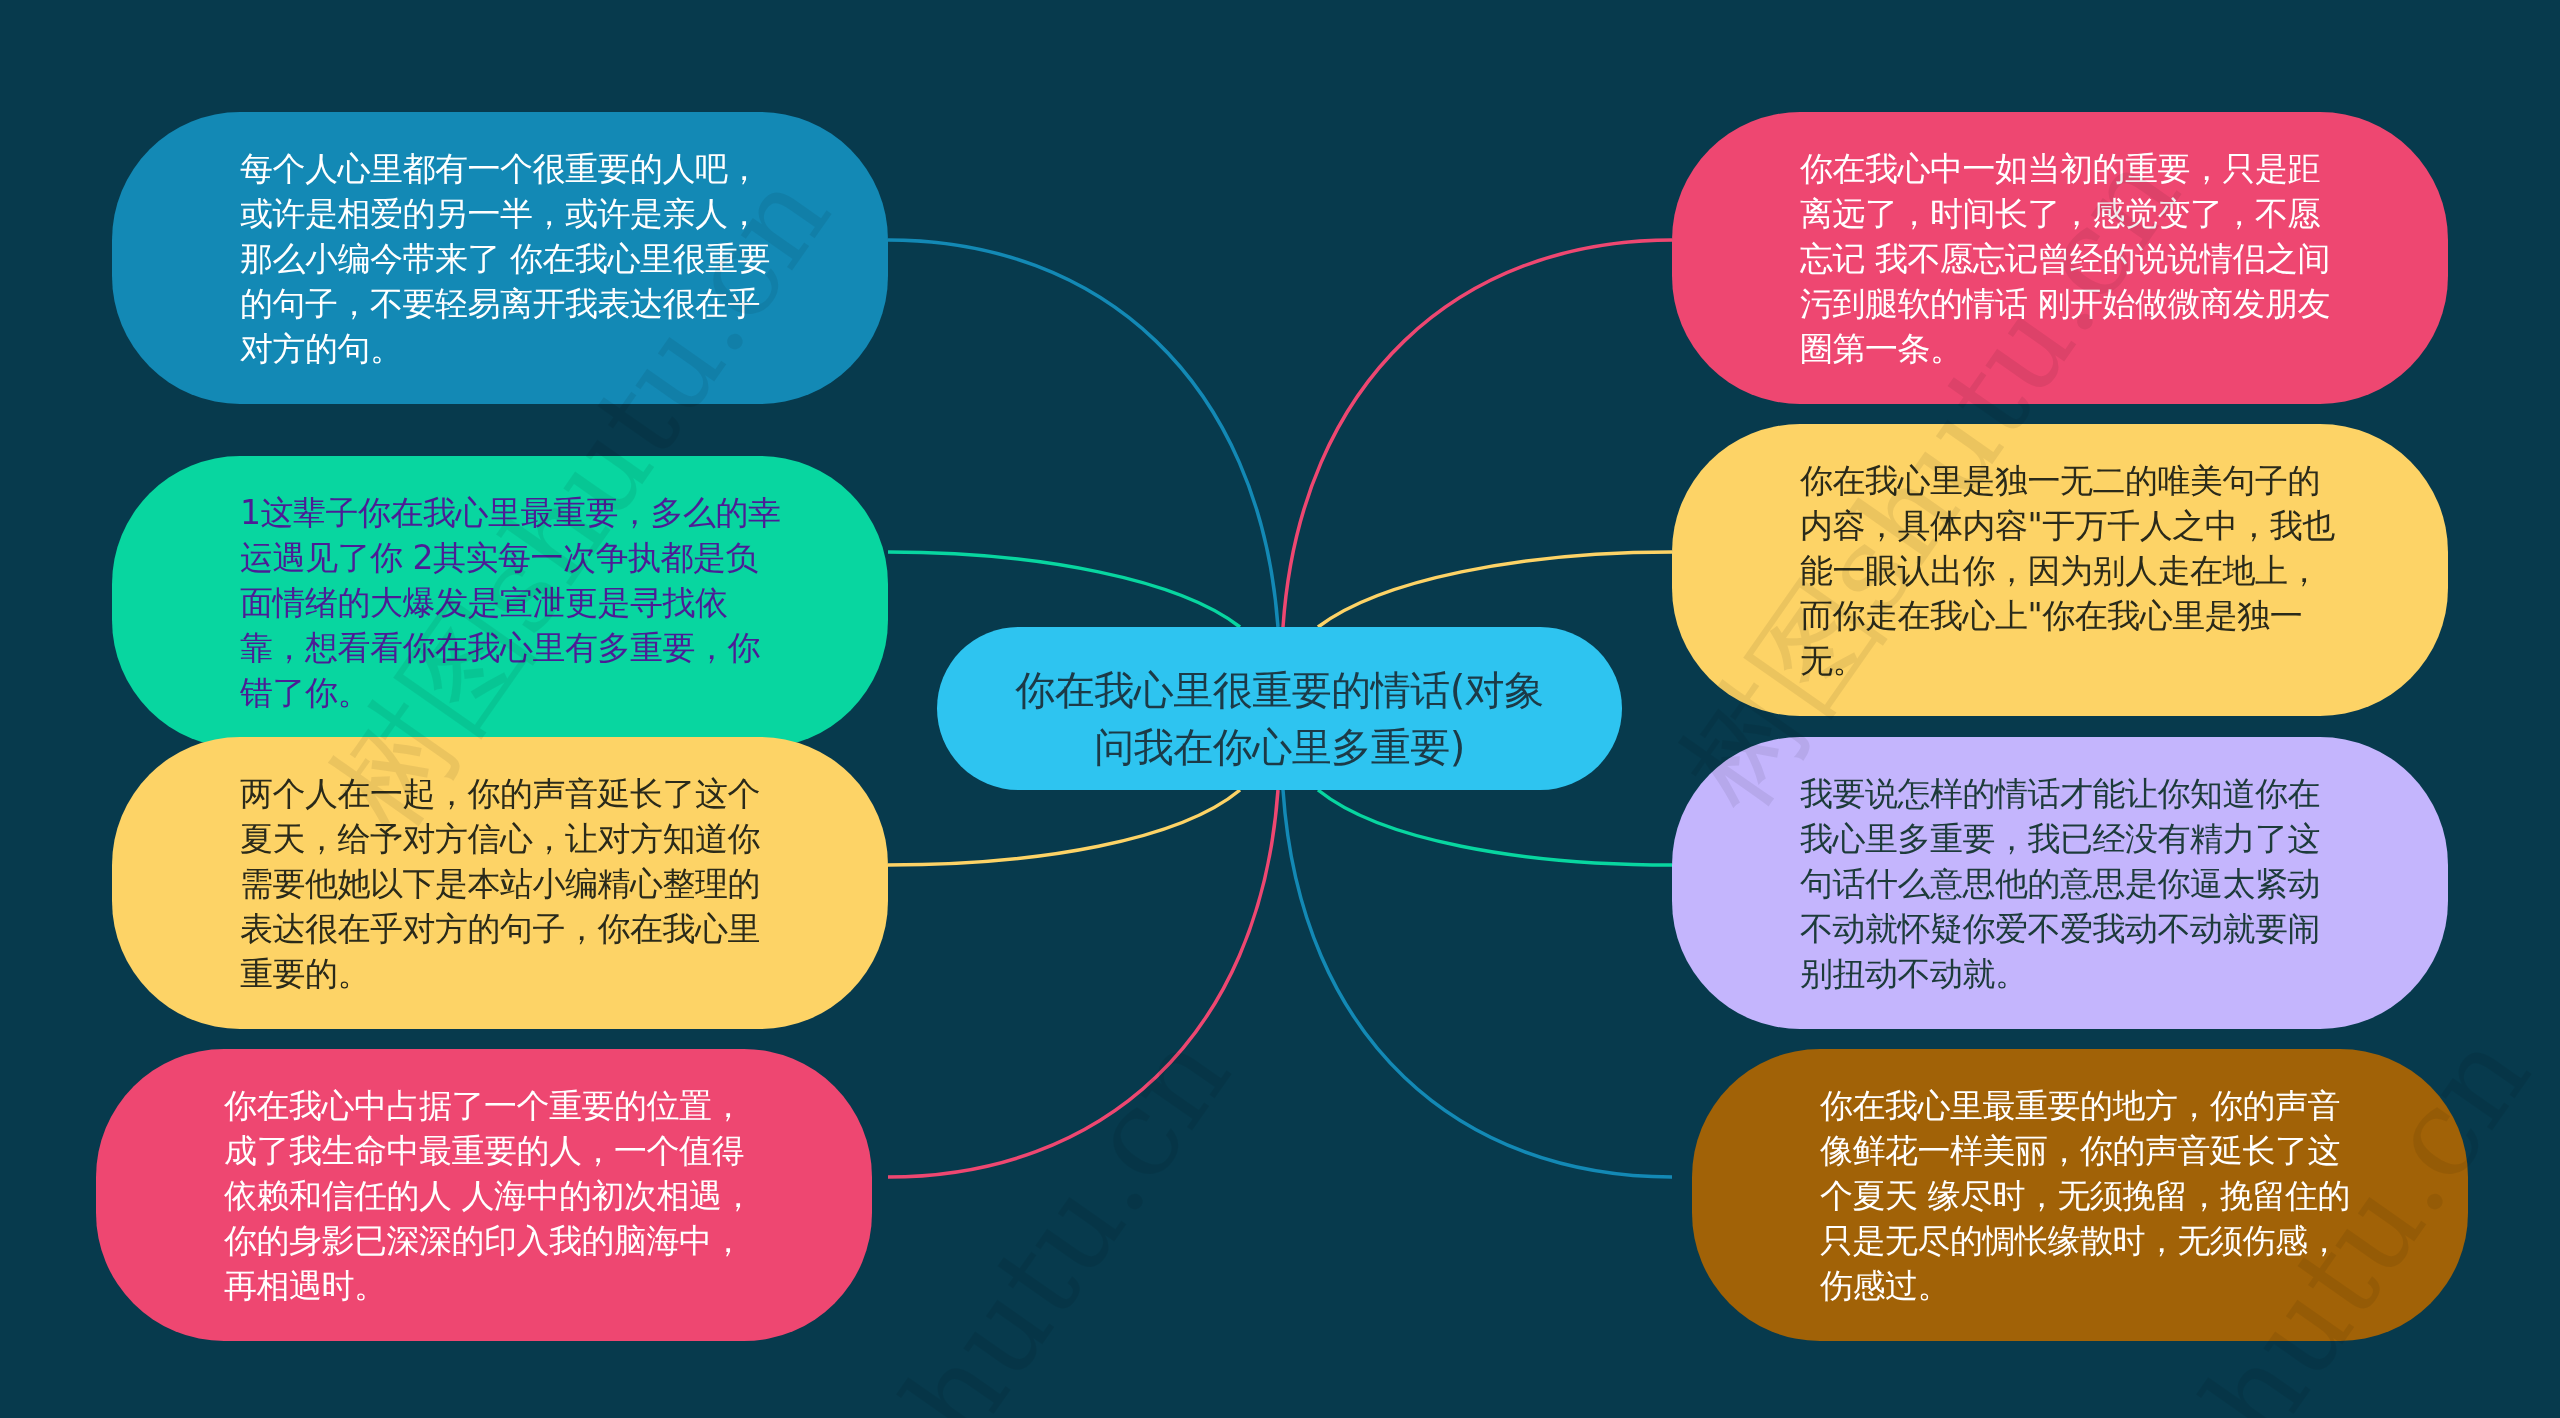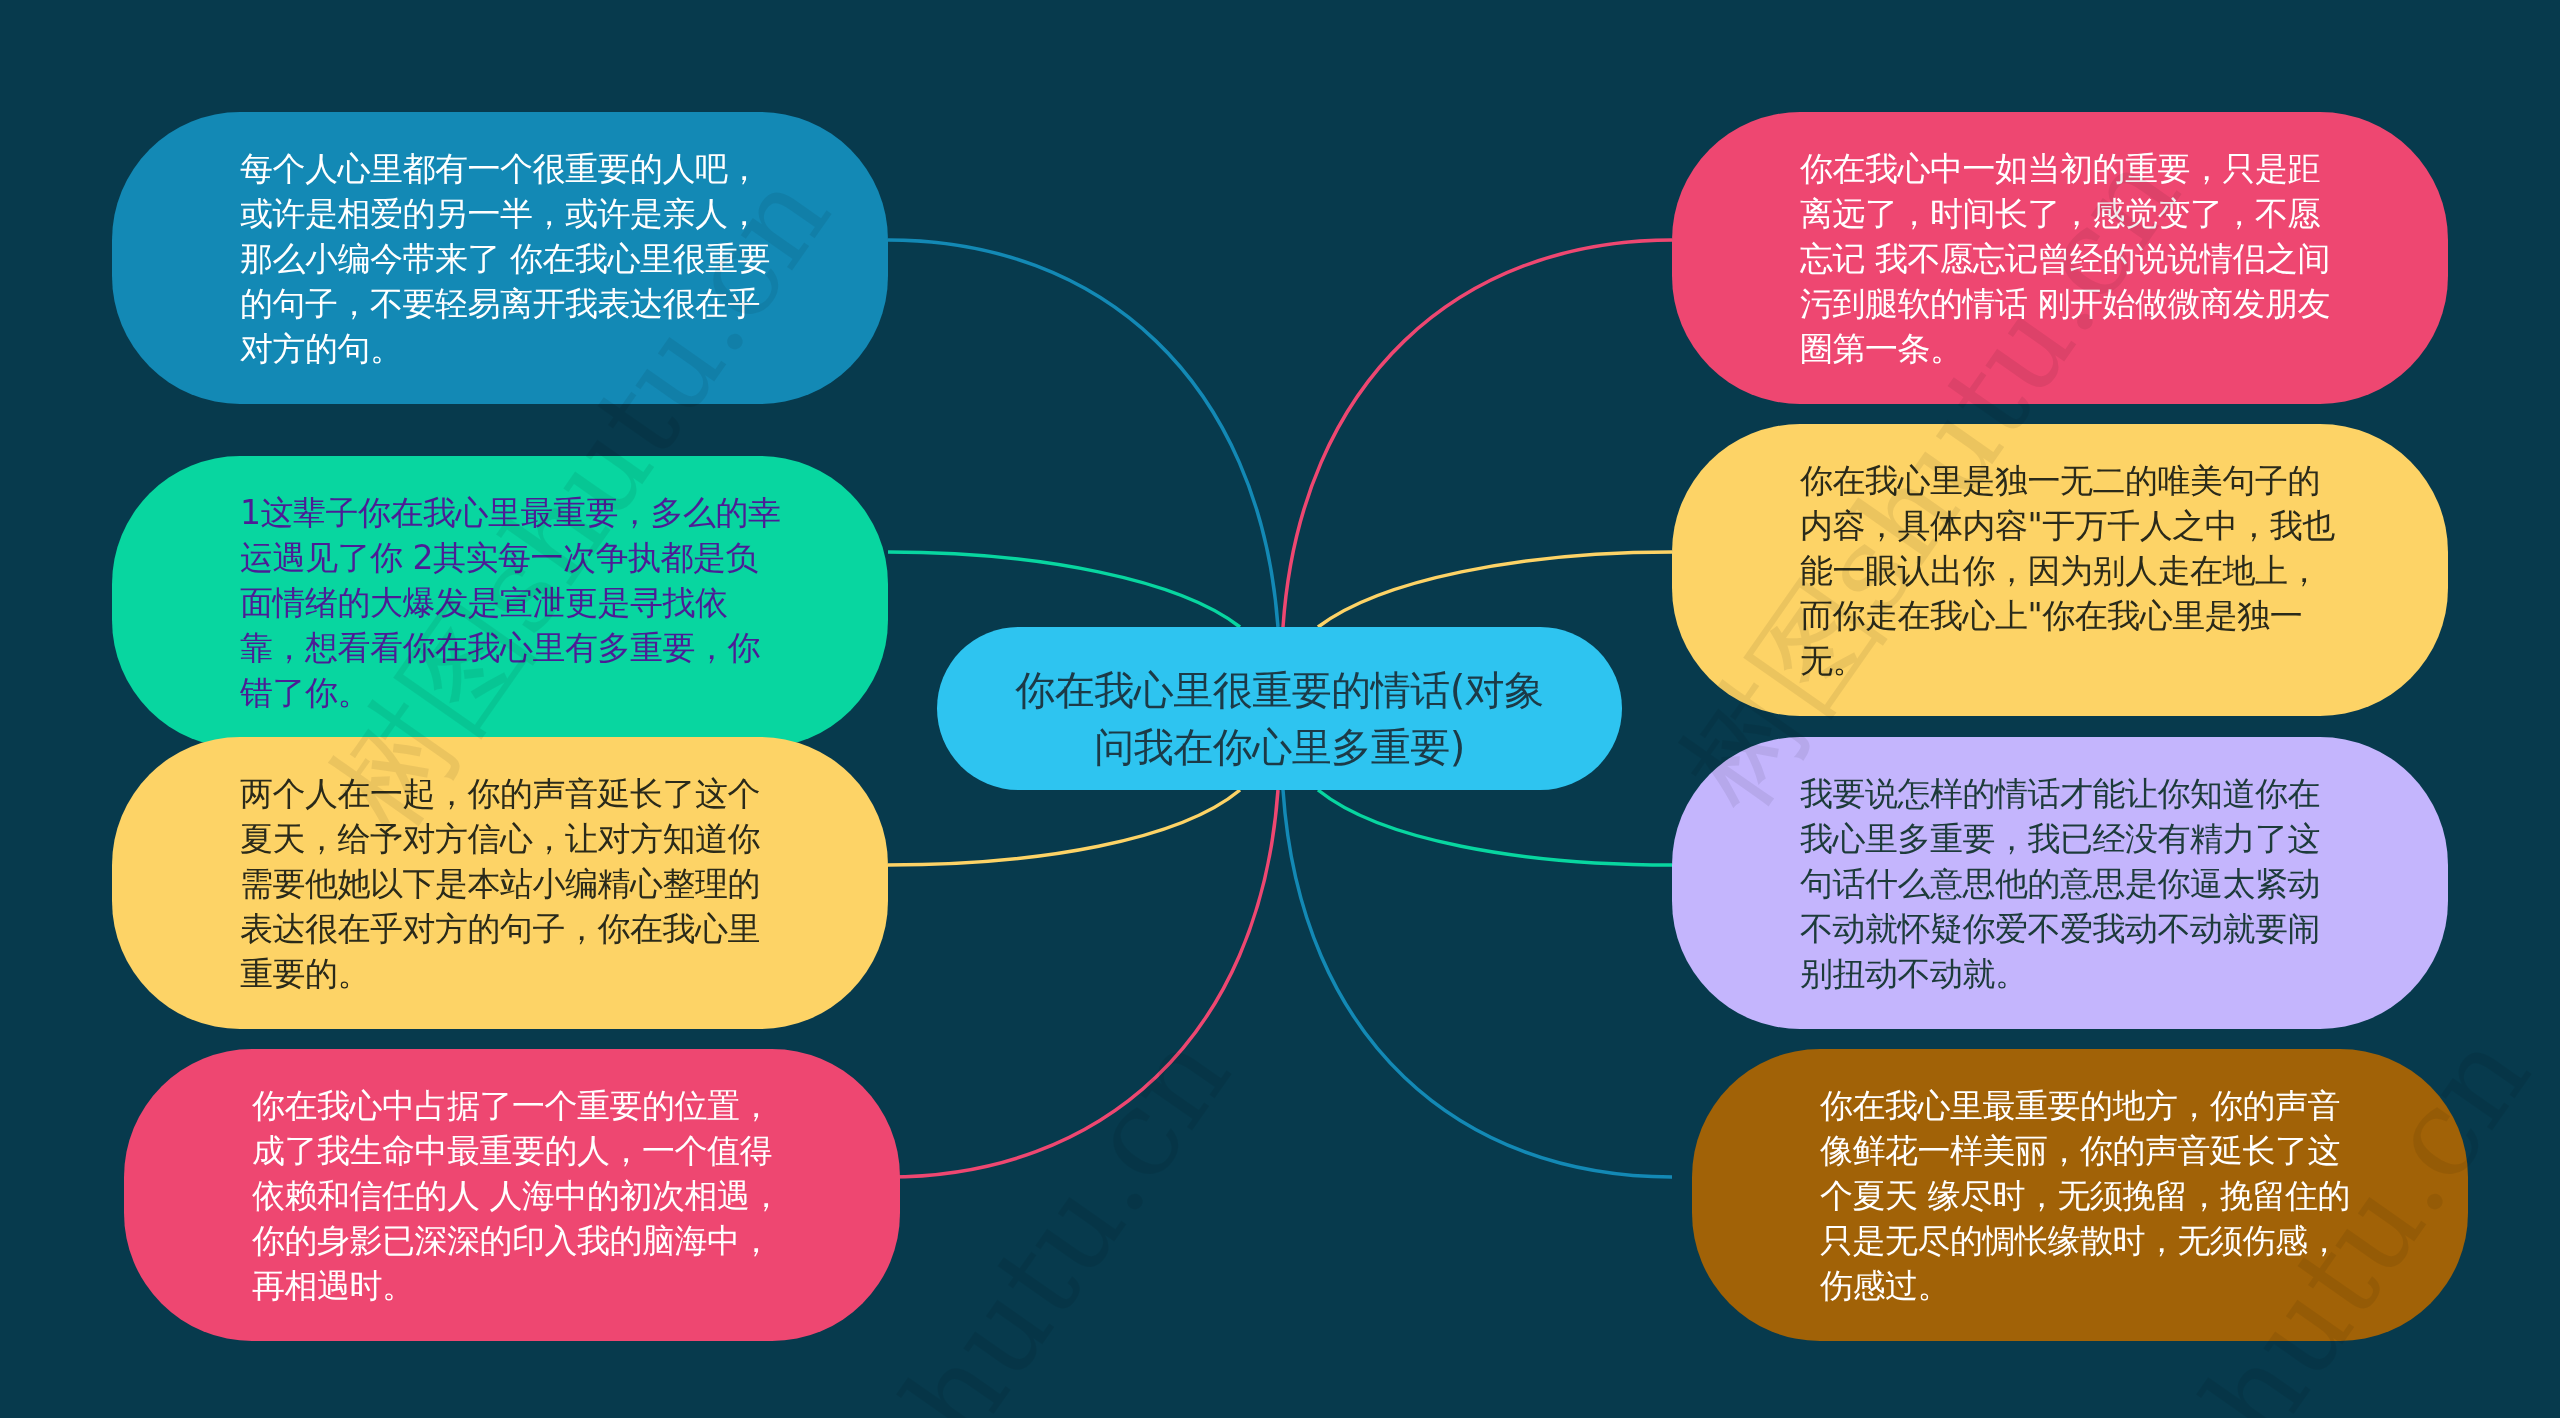--- a/index.html
+++ b/index.html
@@ -68,21 +68,21 @@
 
   <div class="node" style="left:112px; top:112px; background:#1389b5; color:#ffffff;">
     <div class="txt">每个人心里都有一个很重要的人吧，或许是相爱的另一半，或许是亲人，那么小编今带来了 你在我心里很重要的句子，不要轻易离开我表达很在乎对方的句。</div>
   </div>
   <div class="node" style="left:112px; top:408px; background:#08d6a0; color:#4c1d95;margin-top:48px;">
     <div class="txt">1这辈子你在我心里最重要，多么的幸运遇见了你 2其实每一次争执都是负面情绪的大爆发是宣泄更是寻找依靠，想看看你在我心里有多重要，你错了你。</div>
   </div>
   <div class="node" style="left:112px; top:737px; background:#fdd366; color:#2a2a1a;">
     <div class="txt">两个人在一起，你的声音延长了这个夏天，给予对方信心，让对方知道你需要他她以下是本站小编精心整理的表达很在乎对方的句子，你在我心里重要的。</div>
   </div>
-  <div class="node" style="left:124px; top:1049px; background:#ee4771; color:#ffffff;">
+  <div class="node" style="left:96px; top:1049px; background:#ee4771; color:#ffffff;">
     <div class="txt">你在我心中占据了一个重要的位置，成了我生命中最重要的人，一个值得依赖和信任的人 人海中的初次相遇，你的身影已深深的印入我的脑海中，再相遇时。</div>
   </div>
 
   <div class="node" style="left:1672px; top:112px; background:#ee4771; color:#ffffff;">
     <div class="txt">你在我心中一如当初的重要，只是距离远了，时间长了，感觉变了，不愿忘记 我不愿忘记曾经的说说情侣之间污到腿软的情话 刚开始做微商发朋友圈第一条。</div>
   </div>
   <div class="node" style="left:1672px; top:424px; background:#fdd366; color:#2a2a1a;">
     <div class="txt">你在我心里是独一无二的唯美句子的内容，具体内容"于万千人之中，我也能一眼认出你，因为别人走在地上，而你走在我心上"你在我心里是独一无。</div>
   </div>
   <div class="node" style="left:1672px; top:737px; background:#c4b5fd; color:#1d3b3a;">

